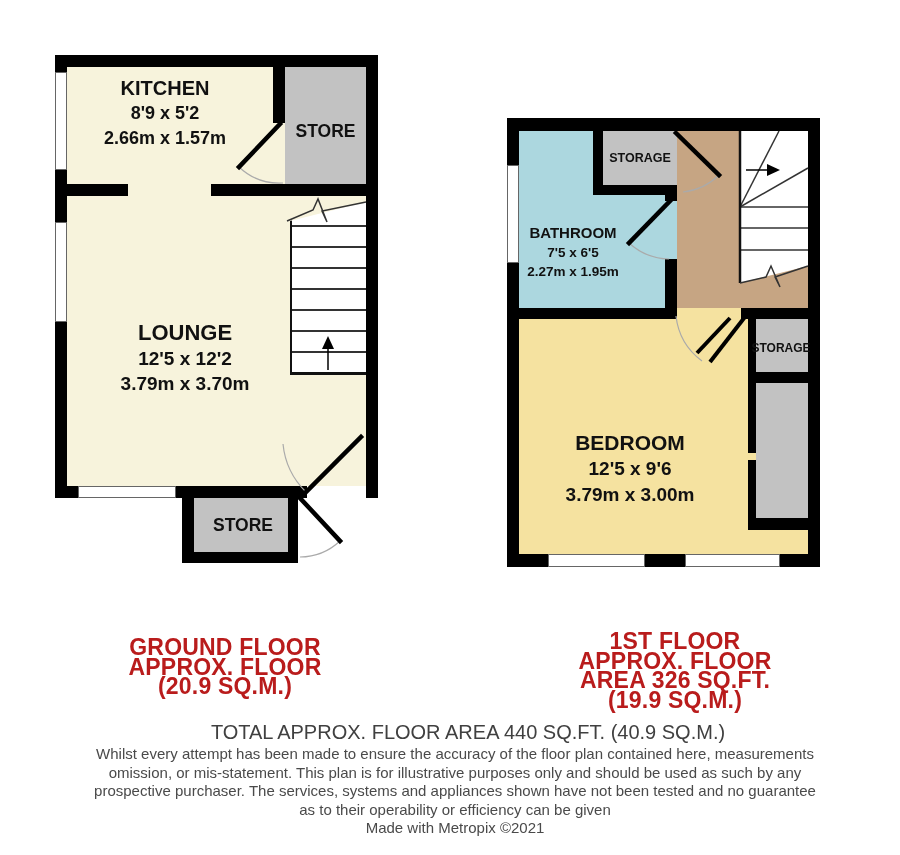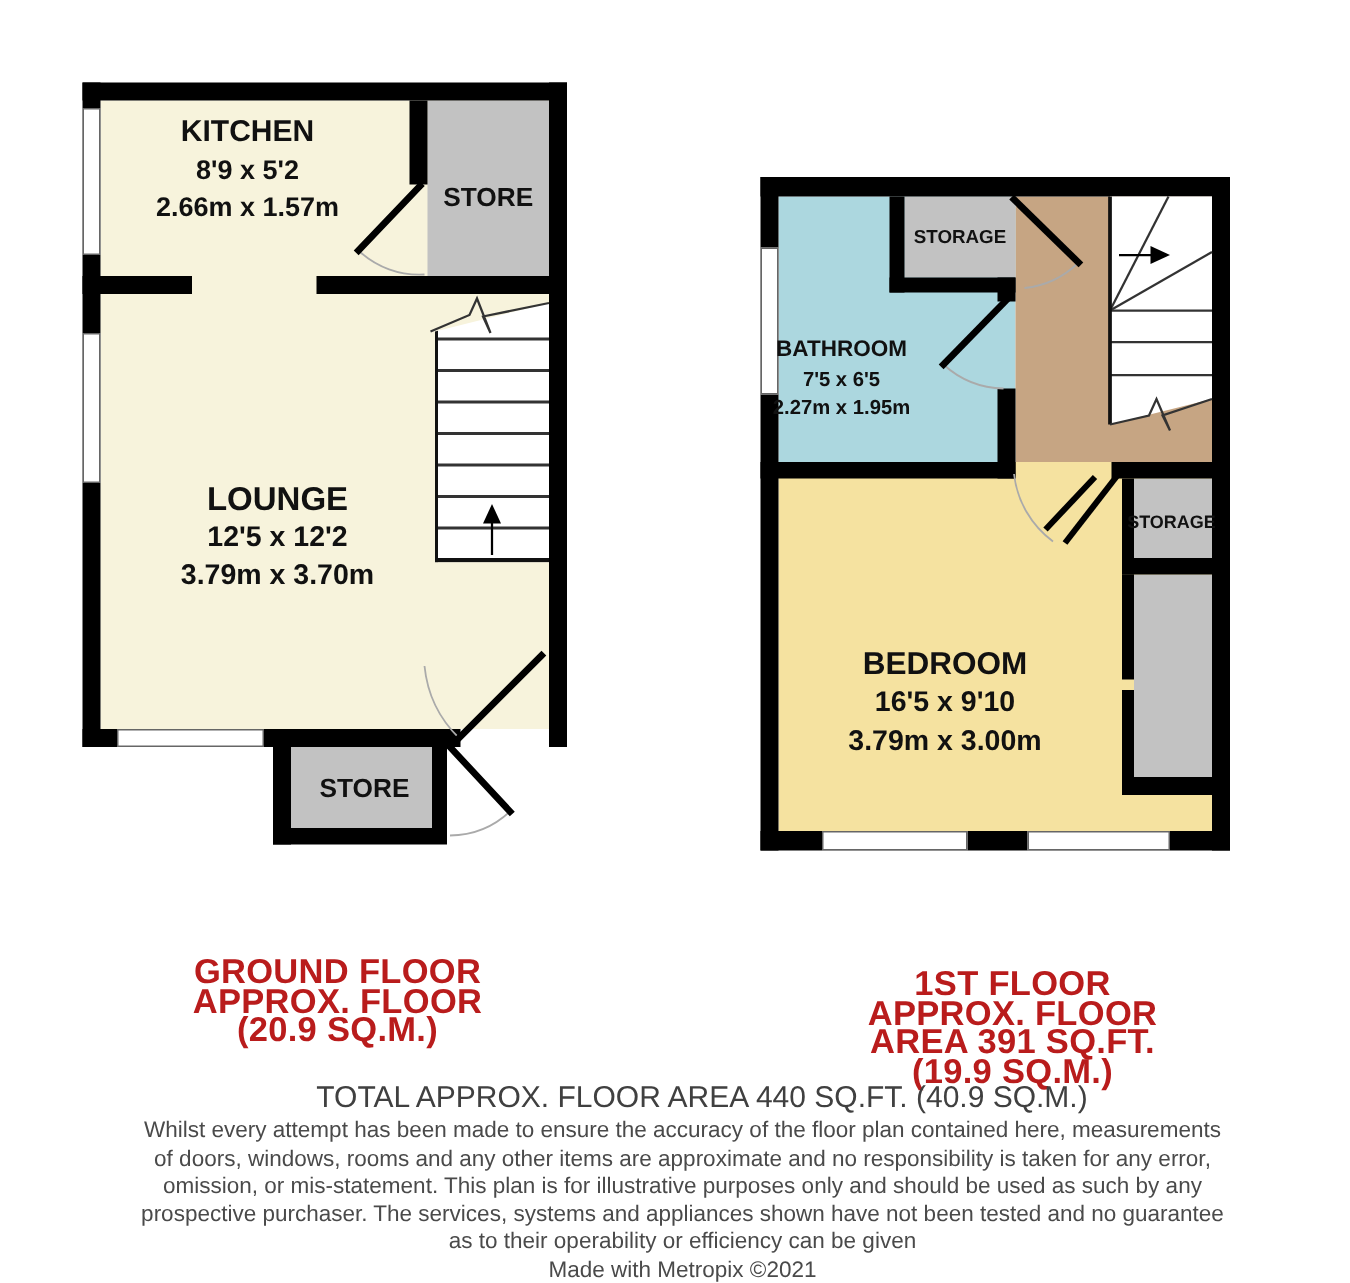--- a/index.html
+++ b/index.html
@@ -98,28 +98,28 @@
 
   <div class="wall" style="left:748px;top:383px;width:8px;height:70px;"></div>
   <div class="wall" style="left:748px;top:460px;width:8px;height:58px;"></div>
   <div class="wall" style="left:748px;top:518px;width:60px;height:12px;"></div>
 
   <div class="window" style="left:507px;top:165px;width:12px;height:98px;"></div>
   <div class="window" style="left:548px;top:554px;width:97px;height:13px;"></div>
   <div class="window" style="left:685px;top:554px;width:95px;height:13px;"></div>
 
   <div class="label" style="left:599px;top:151px;width:82px;font-size:12.5px;">STORAGE</div>
-  <div class="label" style="left:482px;top:223px;width:158px;">
+  <div class="label" style="left:494px;top:223px;width:158px;">
     <div class="room-name" style="font-size:15px;line-height:20px;">BATHROOM</div>
     <div style="font-size:13.5px;line-height:19px;">7'5 x 6'5</div>
     <div style="font-size:13.5px;line-height:19px;">2.27m x 1.95m</div>
   </div>
   <div class="label" style="left:518px;top:429px;width:224px;">
     <div class="room-name" style="font-size:21px;line-height:27px;">BEDROOM</div>
-    <div style="font-size:19px;line-height:26px;">16'5 x 9'10</div>
+    <div style="font-size:19px;line-height:26px;">12'5 x 9'6</div>
     <div style="font-size:19px;line-height:26px;">3.79m x 3.00m</div>
   </div>
   <div class="label" style="left:746px;top:341px;width:70px;font-size:12px;">STORAGE</div>
 </div>
 
 <svg class="overlay" width="900" height="855" viewBox="0 0 900 855">
 
   <polygon points="740,131 808,131 808,266 740,283" fill="#ffffff"></polygon>
   <line x1="740" y1="207" x2="779" y2="131" stroke="#333" stroke-width="1.5"></line>
   <line x1="740" y1="207" x2="808" y2="168" stroke="#333" stroke-width="1.5"></line>
@@ -149,27 +149,26 @@
   <path d="M676,316 A65,65 0 0 0 702,361" fill="none" stroke="#aaa" stroke-width="1.2"></path>
   <line x1="697" y1="353" x2="730" y2="318" stroke="#000" stroke-width="4"></line>
   <line x1="710" y1="362" x2="748" y2="313" stroke="#000" stroke-width="4"></line>
 </svg>
 
 <div class="summary" style="left:75px;top:638px;width:300px;">
   <div>GROUND FLOOR</div>
   <div>APPROX. FLOOR</div>
   <div>(20.9 SQ.M.)</div>
 </div>
-<div class="summary" style="left:525px;top:646px;width:300px;">
+<div class="summary" style="left:525px;top:632px;width:300px;">
   <div>1ST FLOOR</div>
   <div>APPROX. FLOOR</div>
-  <div>AREA 391 SQ.FT.</div>
+  <div>AREA 326 SQ.FT.</div>
   <div>(19.9 SQ.M.)</div>
 </div>
 <div class="total" style="left:68px;top:721px;width:800px;">TOTAL APPROX. FLOOR AREA 440 SQ.FT. (40.9 SQ.M.)</div>
 <div class="disclaimer" style="left:50px;top:745px;width:810px;">
   <div>Whilst every attempt has been made to ensure the accuracy of the floor plan contained here, measurements</div>
-  <div>of doors, windows, rooms and any other items are approximate and no responsibility is taken for any error,</div>
   <div>omission, or mis-statement. This plan is for illustrative purposes only and should be used as such by any</div>
   <div>prospective purchaser. The services, systems and appliances shown have not been tested and no guarantee</div>
   <div>as to their operability or efficiency can be given</div>
   <div>Made with Metropix ©2021</div>
 </div>
 
 </body></html>

